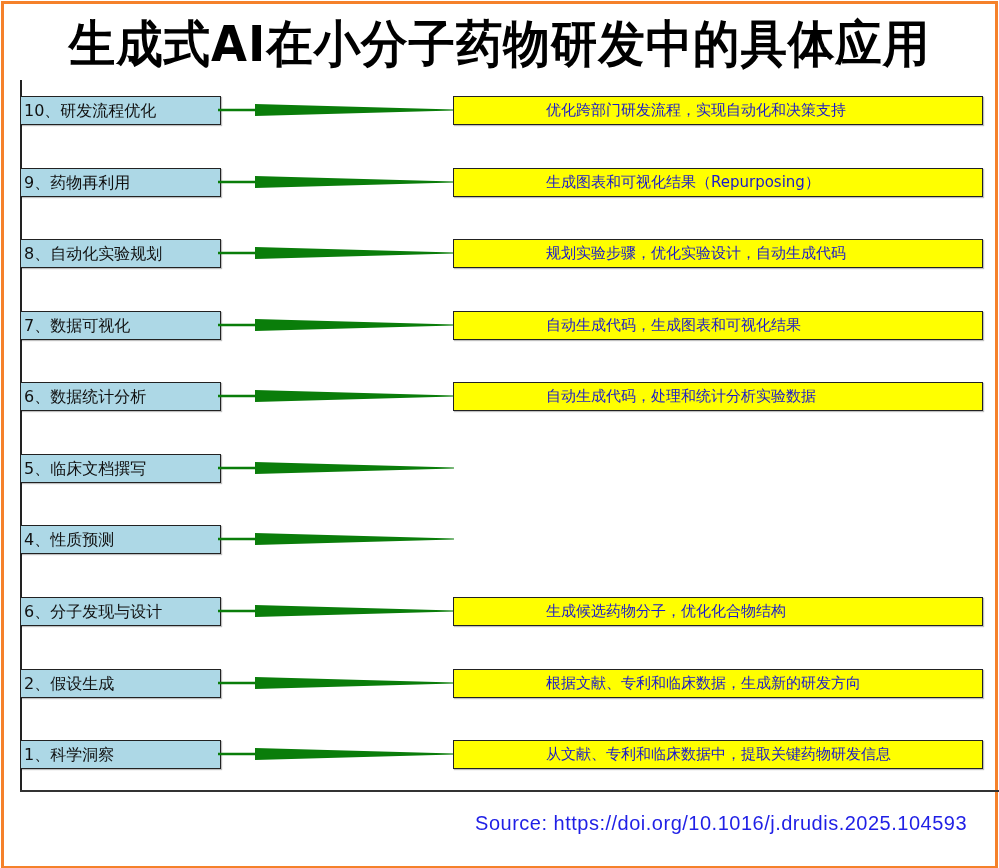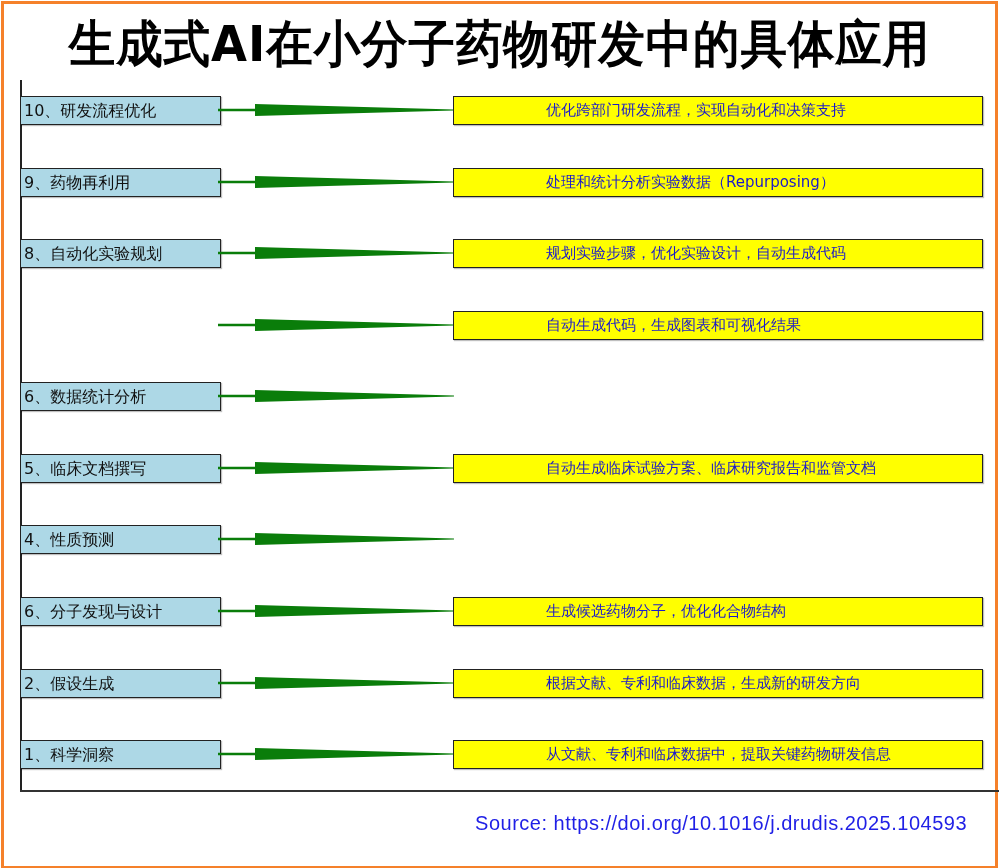--- a/index.html
+++ b/index.html
@@ -37,58 +37,59 @@
         <span class="txt">优化跨部门研发流程，实现自动化和决策支持</span>
       </div>
   </div>
   <div class="row" style="top:168px">
     <div class="label-box"><span>9、药物再利用</span></div>
     <svg class="connector" viewBox="0 0 236 30">
         <line x1="0" y1="14" x2="37" y2="14" stroke="#0a7d0a" stroke-width="2.5"></line>
         <polygon points="37,8 37,20 236,14.5 236,13.5" fill="#0a7d0a"></polygon>
       </svg>
     <div class="desc-box">
-        <span class="txt">处理和统计分析实验数据（Repurposing）</span>
+        <span class="txt">生成图表和可视化结果（Repurposing）</span>
       </div>
   </div>
   <div class="row" style="top:239px">
     <div class="label-box"><span>8、自动化实验规划</span></div>
     <svg class="connector" viewBox="0 0 236 30">
         <line x1="0" y1="14" x2="37" y2="14" stroke="#0a7d0a" stroke-width="2.5"></line>
         <polygon points="37,8 37,20 236,14.5 236,13.5" fill="#0a7d0a"></polygon>
       </svg>
     <div class="desc-box">
         <span class="txt">规划实验步骤，优化实验设计，自动生成代码</span>
       </div>
   </div>
   <div class="row" style="top:311px">
+    <div class="label-box"><span>7、数据可视化</span></div>
     <svg class="connector" viewBox="0 0 236 30">
         <line x1="0" y1="14" x2="37" y2="14" stroke="#0a7d0a" stroke-width="2.5"></line>
         <polygon points="37,8 37,20 236,14.5 236,13.5" fill="#0a7d0a"></polygon>
       </svg>
     <div class="desc-box">
         <span class="txt">自动生成代码，生成图表和可视化结果</span>
       </div>
   </div>
   <div class="row" style="top:382px">
     <div class="label-box"><span>6、数据统计分析</span></div>
     <svg class="connector" viewBox="0 0 236 30">
         <line x1="0" y1="14" x2="37" y2="14" stroke="#0a7d0a" stroke-width="2.5"></line>
         <polygon points="37,8 37,20 236,14.5 236,13.5" fill="#0a7d0a"></polygon>
       </svg>
+    <div class="desc-box">
+        <span class="txt">自动生成代码，处理和统计分析实验数据</span>
+      </div>
   </div>
   <div class="row" style="top:454px">
     <div class="label-box"><span>5、临床文档撰写</span></div>
     <svg class="connector" viewBox="0 0 236 30">
         <line x1="0" y1="14" x2="37" y2="14" stroke="#0a7d0a" stroke-width="2.5"></line>
         <polygon points="37,8 37,20 236,14.5 236,13.5" fill="#0a7d0a"></polygon>
       </svg>
-    <div class="desc-box">
-        <span class="txt">自动生成临床试验方案、临床研究报告和监管文档</span>
-      </div>
   </div>
   <div class="row" style="top:525px">
     <div class="label-box"><span>4、性质预测</span></div>
     <svg class="connector" viewBox="0 0 236 30">
         <line x1="0" y1="14" x2="37" y2="14" stroke="#0a7d0a" stroke-width="2.5"></line>
         <polygon points="37,8 37,20 236,14.5 236,13.5" fill="#0a7d0a"></polygon>
       </svg>
   </div>
   <div class="row" style="top:597px">
     <div class="label-box"><span>6、分子发现与设计</span></div>

